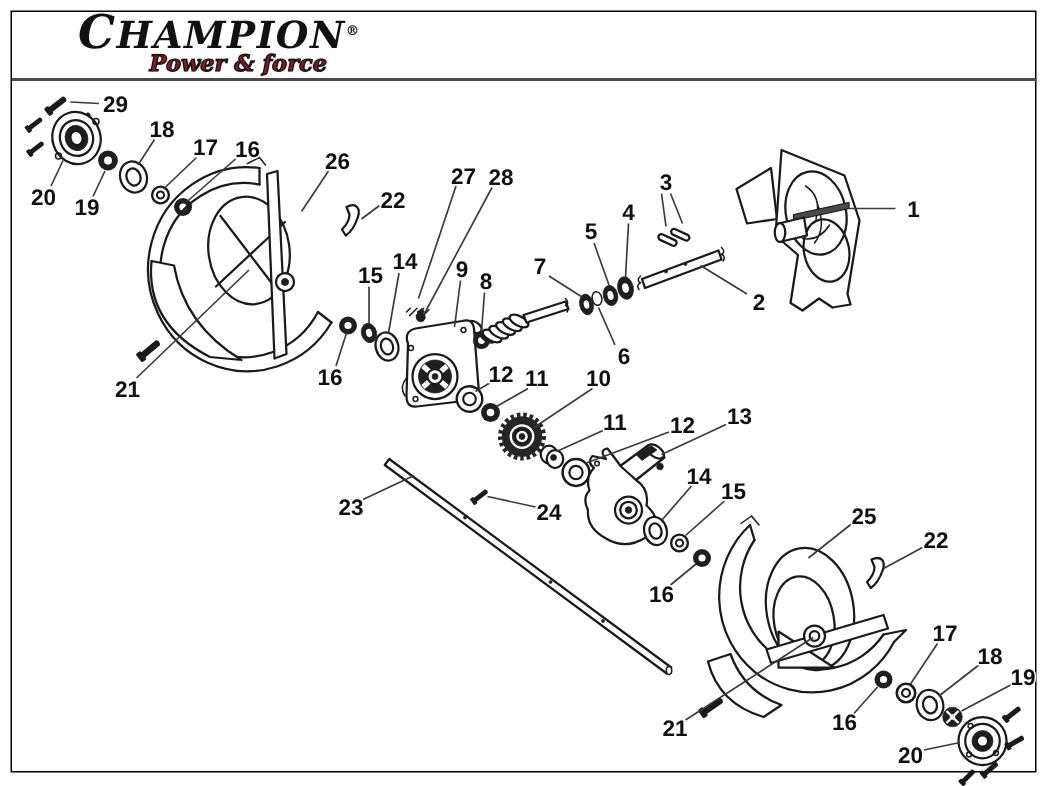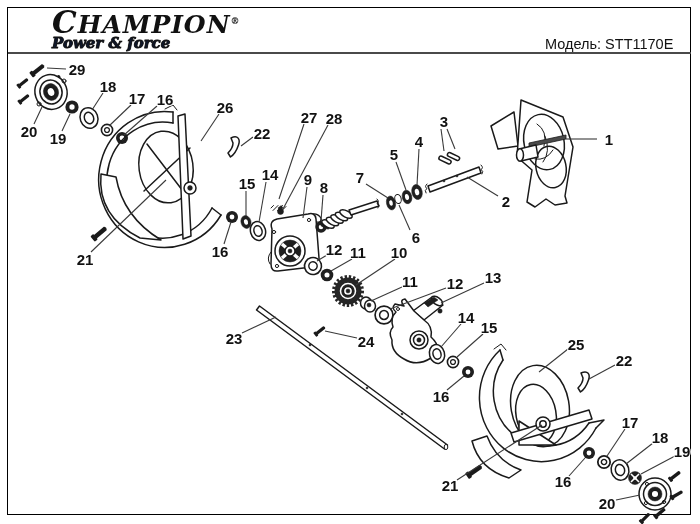--- a/index.html
+++ b/index.html
@@ -6,22 +6,22 @@
   #page{position:relative;width:700px;height:524px;background:#ffffff;overflow:hidden;
         font-family:"Liberation Sans",sans-serif;color:#111;}
   #page-border{position:absolute;left:7px;top:7px;width:684px;height:508px;
         border:1.3px solid #000;box-sizing:border-box;pointer-events:none;}
   #logo{position:absolute;left:52px;top:8px;width:170px;}
   .brand{font-family:"DejaVu Serif",serif;font-style:italic;font-weight:bold;
          font-size:25px;line-height:26px;letter-spacing:1px;color:#111;white-space:nowrap;}
   .brand::first-letter{font-size:31px;}
   .brand sup{font-size:9px;vertical-align:super;}
   .tagline{font-family:"DejaVu Serif",serif;font-style:italic;font-weight:bold;
-         font-size:15px;line-height:15px;color:#0f172a;-webkit-text-stroke:0.8px #111;
-         text-shadow:0 0 1px #222;text-align:left;margin-top:-2px;padding-right:4px;}
+         font-size:15px;line-height:15px;color:#7f1d1d;-webkit-text-stroke:0.8px #111;
+         text-shadow:0 0 1px #222;text-align:right;margin-top:-2px;padding-right:4px;}
   #doc-title{position:absolute;left:233px;top:36px;font-size:14.5px;color:#111;}
   #model-label{position:absolute;left:545px;top:36px;font-size:14.5px;color:#111;}
   #header-rule{position:absolute;left:8px;top:52px;width:683px;height:2px;background:#4a4a4a;}
   #diagram{position:absolute;left:0;top:0;}
   .o{fill:none;stroke:#1a1a1a;stroke-width:1.5;stroke-linecap:round;stroke-linejoin:round;}
   .w{fill:#ffffff;stroke:#1a1a1a;stroke-width:1.5;stroke-linejoin:round;}
   .d{fill:#1f1f1f;stroke:#1f1f1f;stroke-width:.5;}
   .hl{fill:#ffffff;stroke:none;}
   .thin{stroke-width:1;}
   .leader{stroke:#3a3a3a;stroke-width:1.1;}
@@ -32,21 +32,20 @@
 <body>
 
 <div id="page">
   <div id="page-border"></div>
 
   <div id="logo">
     <div class="brand"><span>CHAMPION</span><sup>®</sup></div>
     <div class="tagline">Power &amp; force</div>
   </div>
 
-  <div id="model-label">Модель: STT1170E</div>
   <div id="header-rule"></div>
 
   <svg id="diagram" width="700" height="524" viewBox="0 0 700 524">
     <defs>
       <g id="sym-bolt">
         <path d="M-7,-2 L5,-2 A2.5,2.5 0 0 1 5,2 L-7,2 Z" fill="#1a1a1a"></path>
         <rect x="-10" y="-3.2" width="3.6" height="6.4" rx="1" fill="#1a1a1a"></rect>
       </g>
       <g id="sym-nut-dark">
         <circle r="6" fill="#1f1f1f"></circle>

